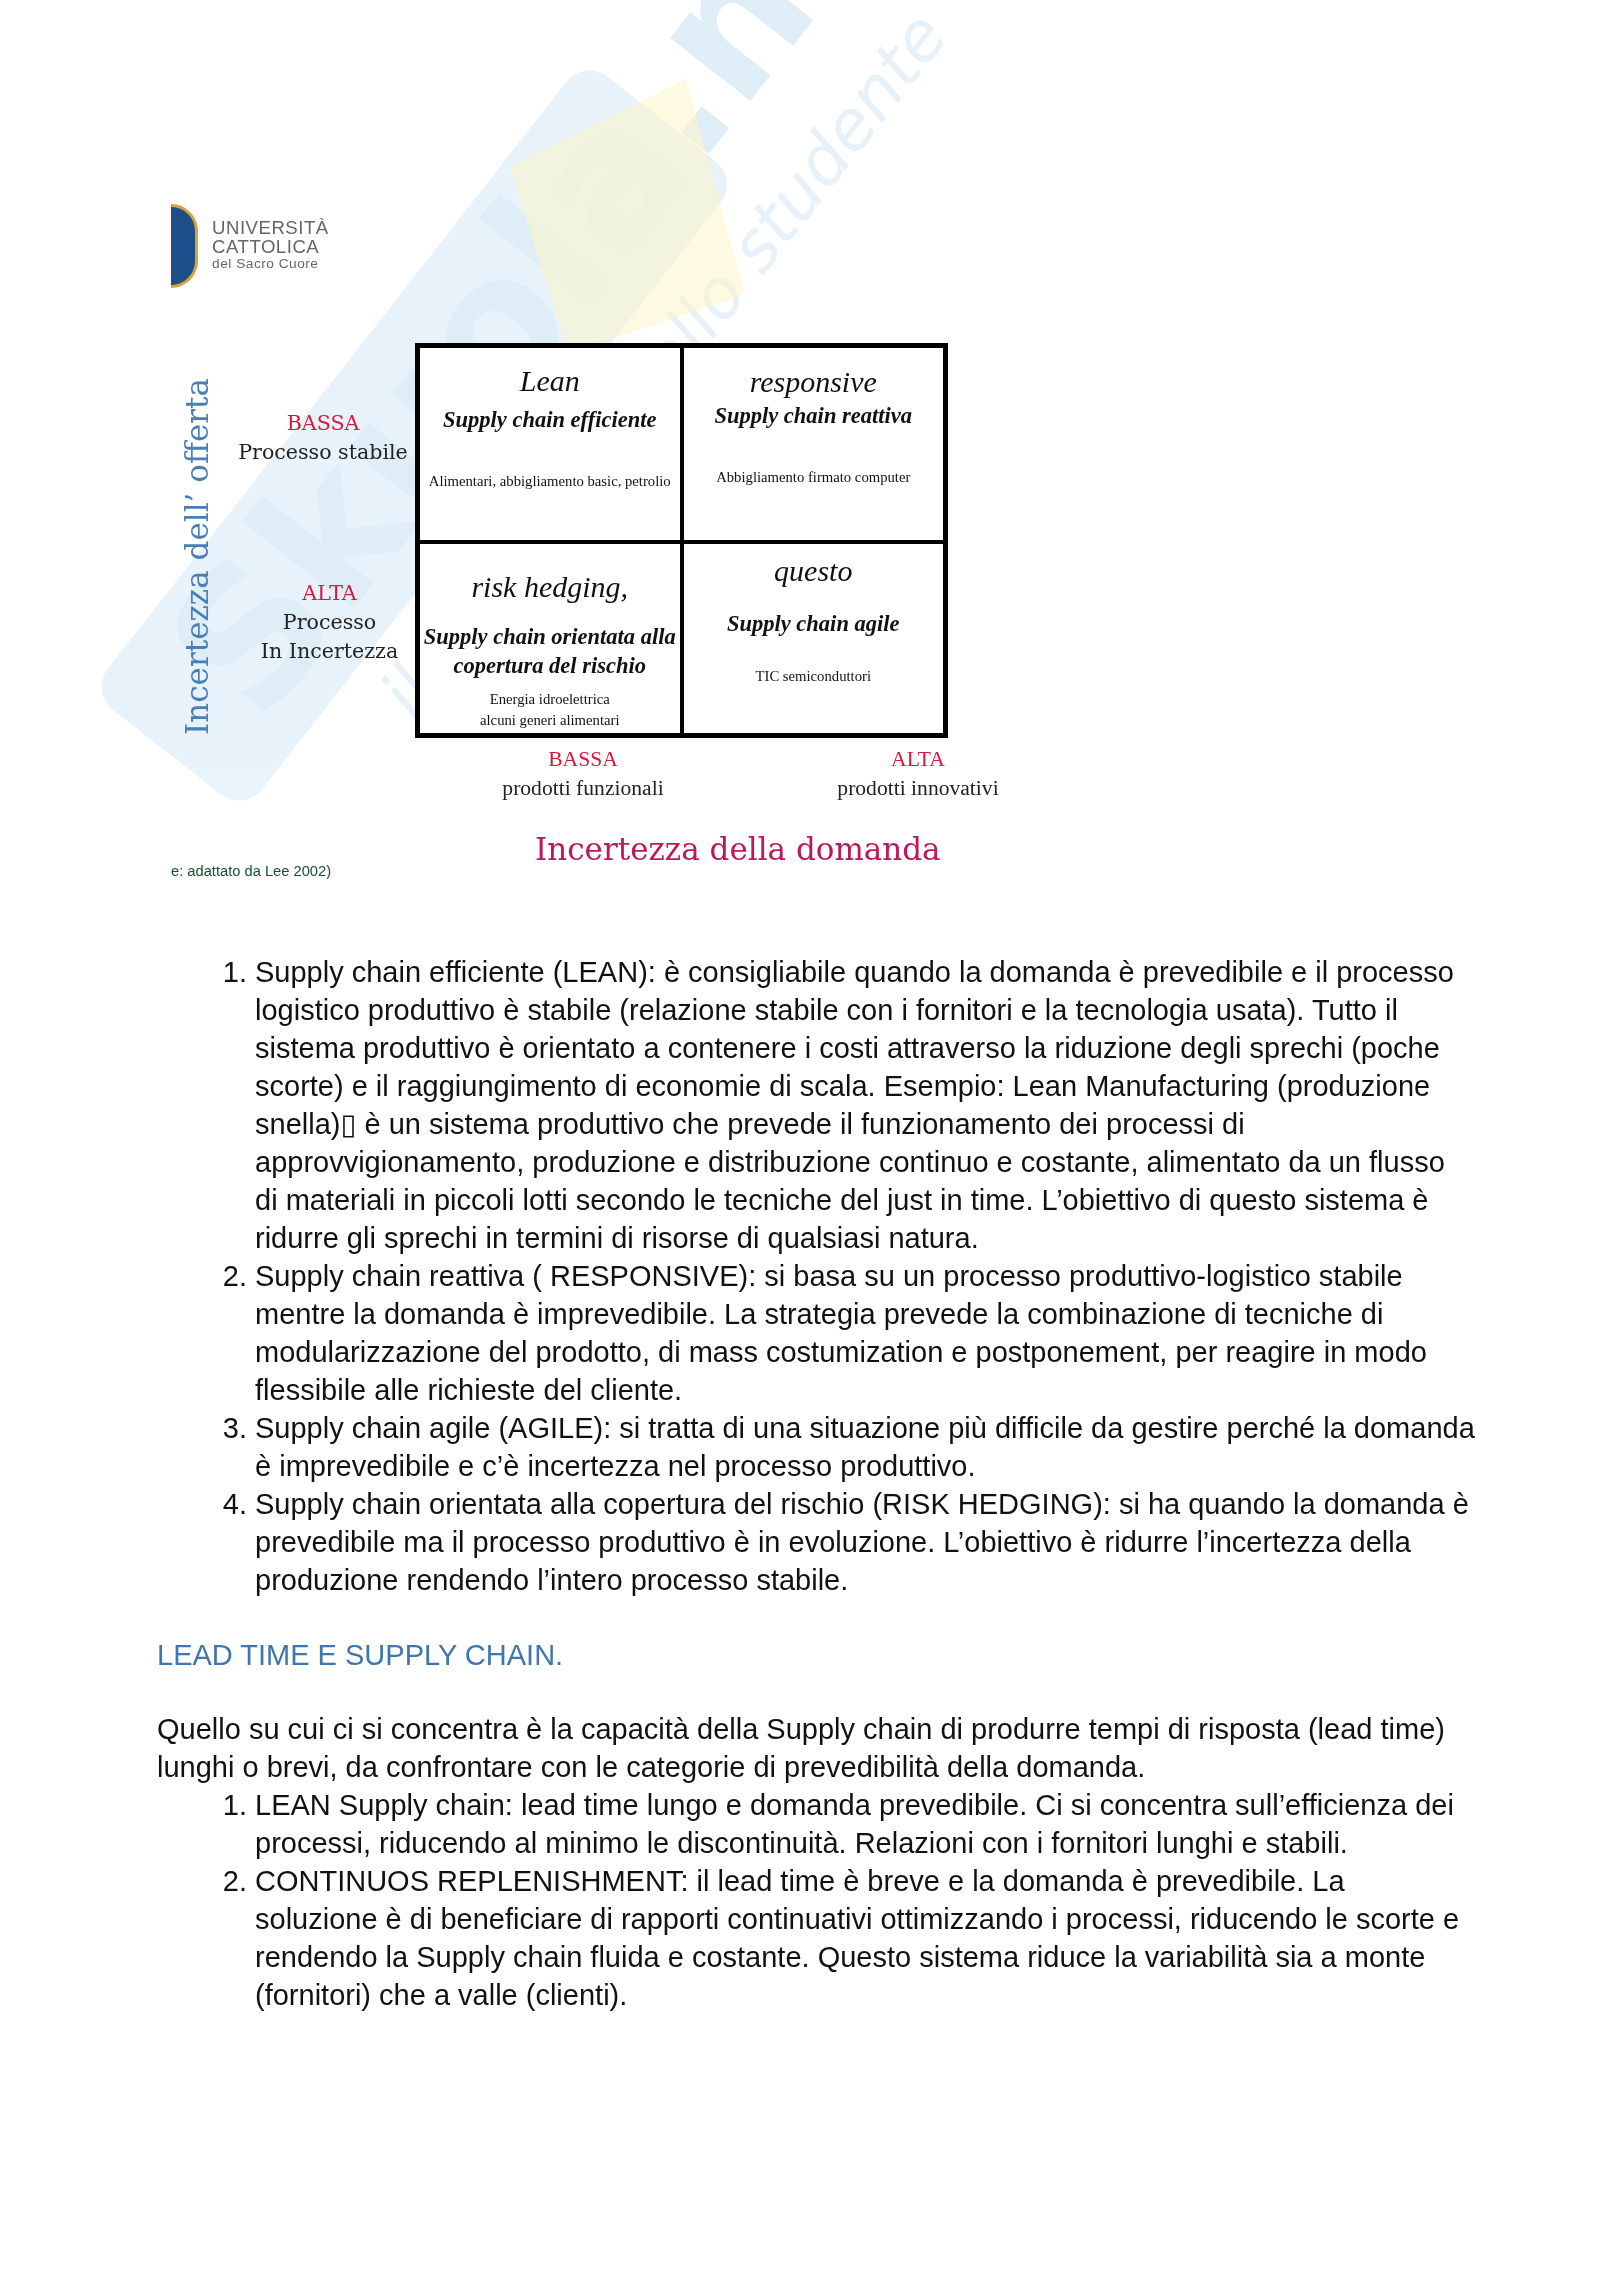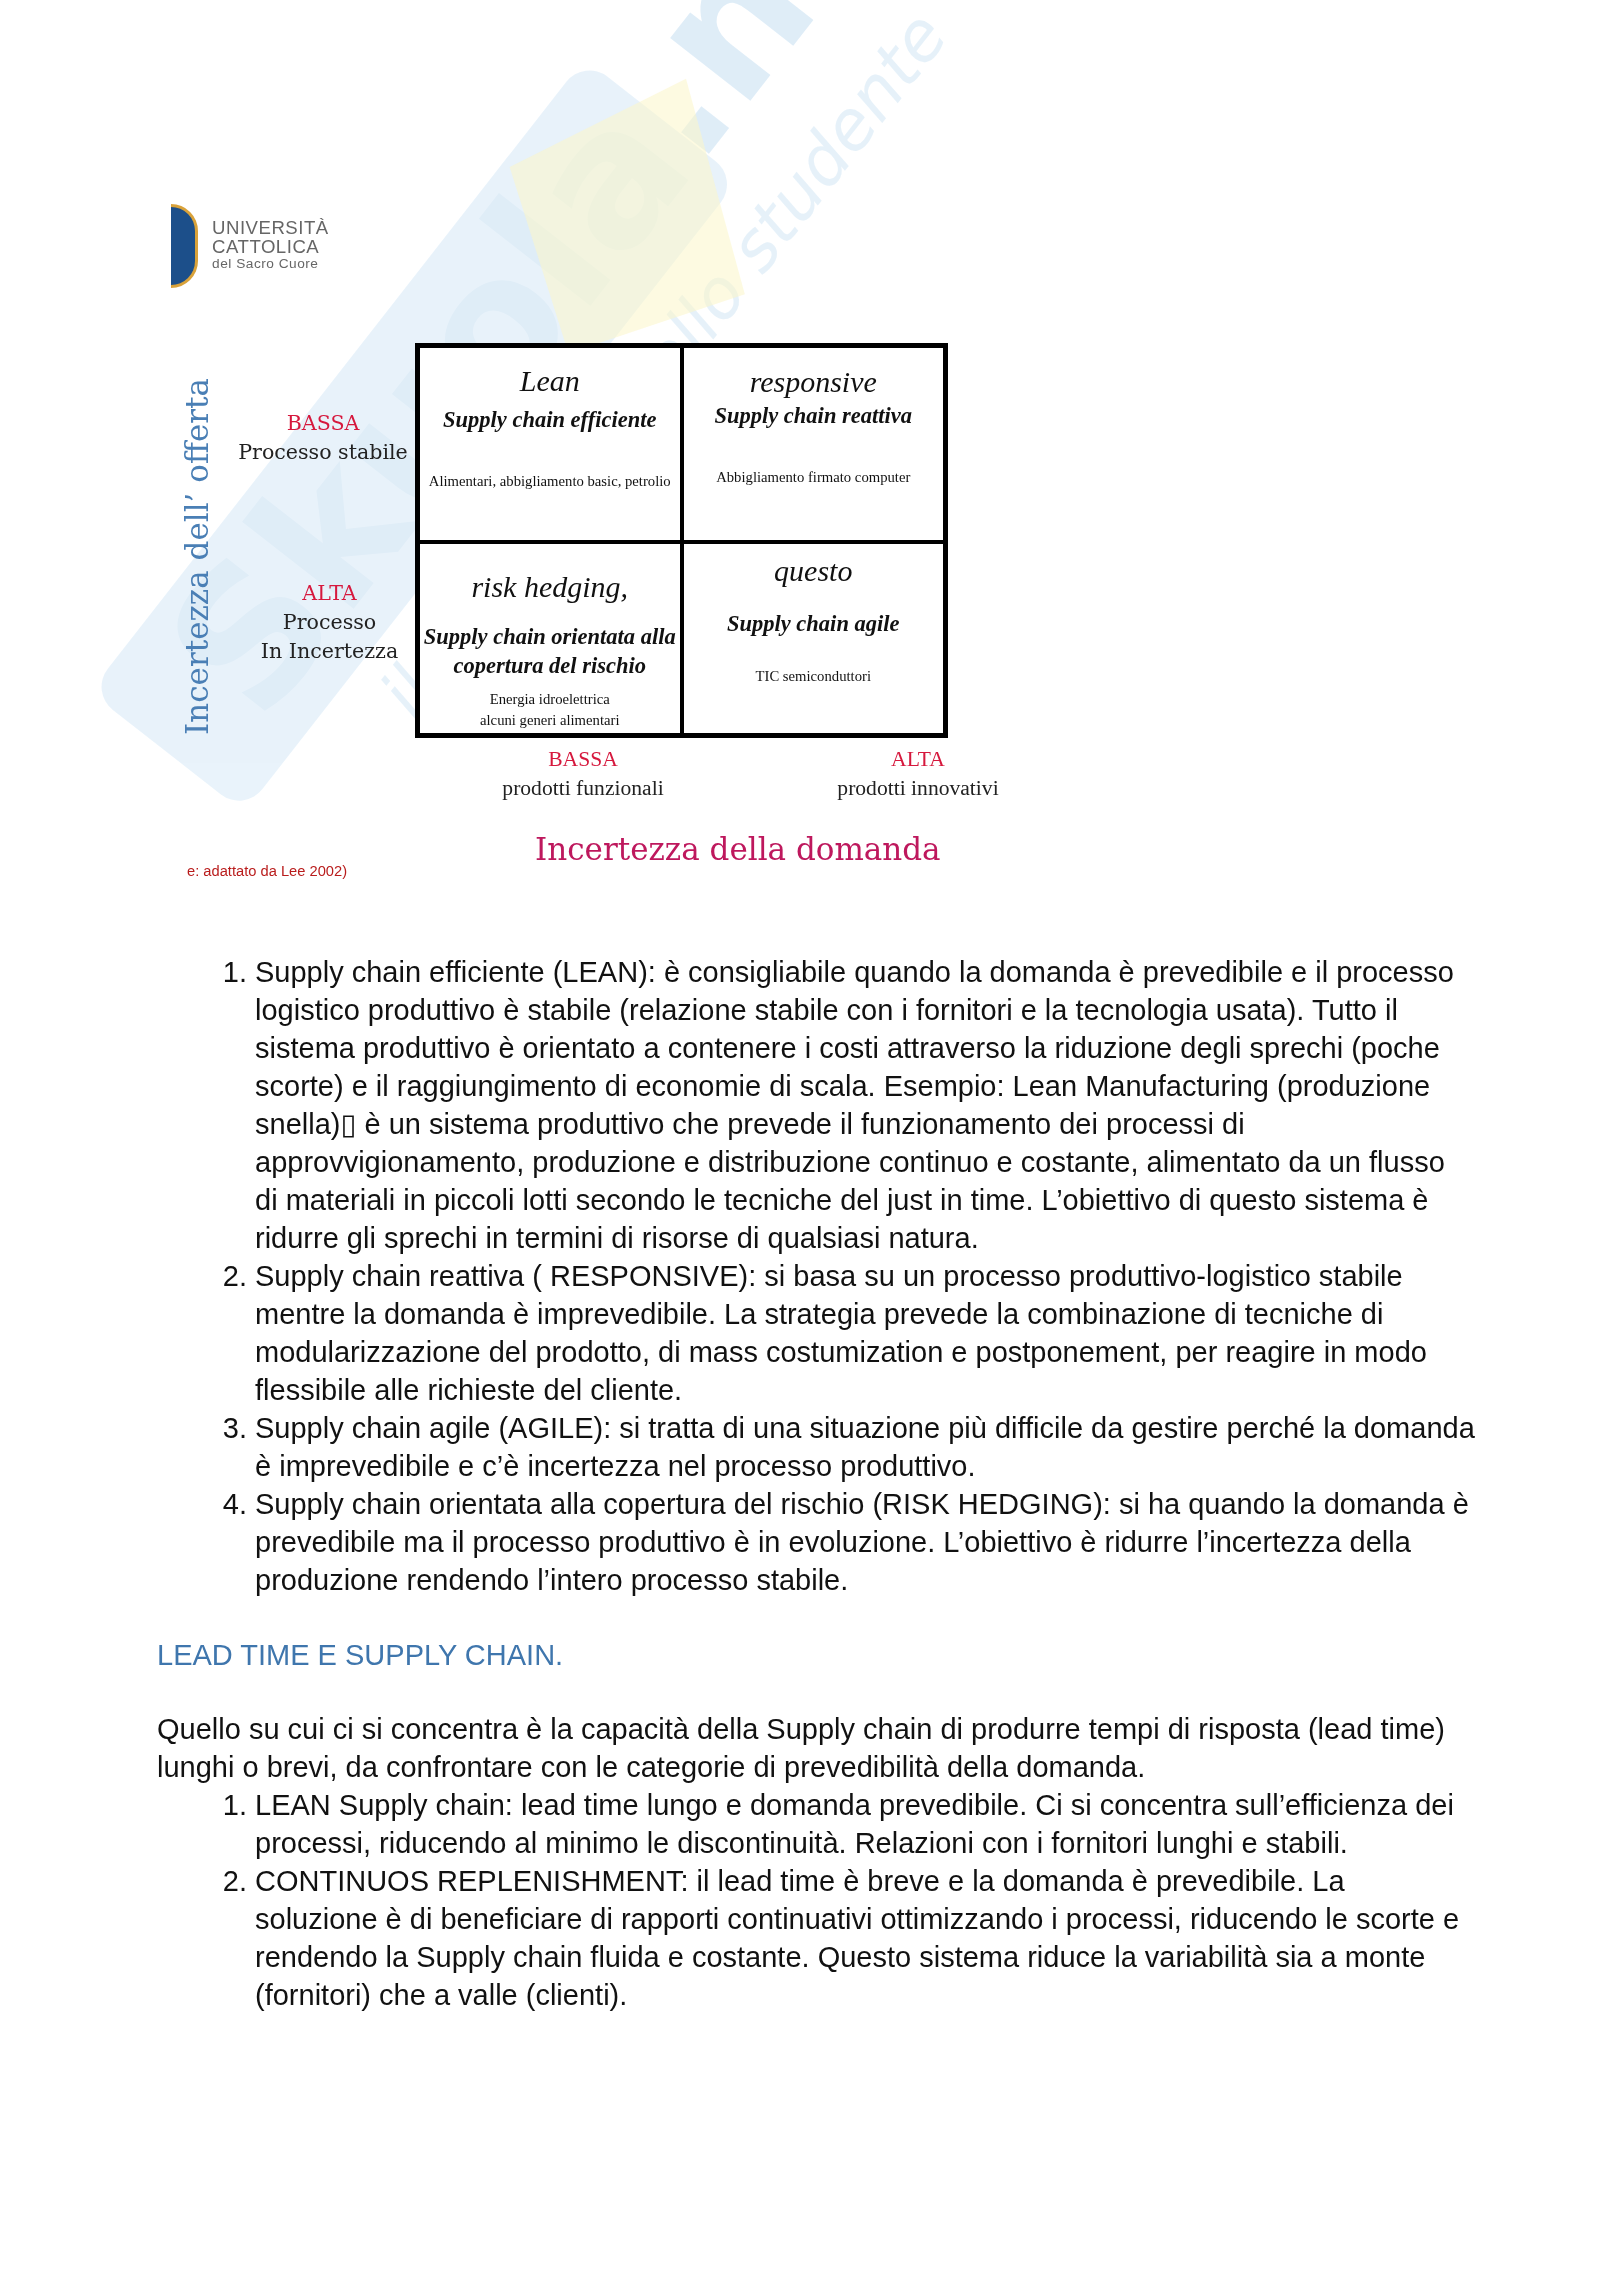--- a/index.html
+++ b/index.html
@@ -26,21 +26,21 @@
   .cell { border:2px solid #000; text-align:center; font-family:"Liberation Serif", serif; position:relative; }
   .cell .strategy { font-style:italic; font-size:30px; margin-top:15.7px; }
   .cell .sctype { font-style:italic; font-weight:bold; font-size:22.5px; margin-top:7.8px; line-height:29px; }
   .cell .examples { font-size:14.7px; margin-top:37px; line-height:20.6px; }
   .cell.bottom .strategy { margin-top:26px; }
   .cell.bottom .sctype { margin-top:17.6px; }
   .cell.bottom .examples { margin-top:13.7px; }
 
   .col-label { position:absolute; text-align:center; font-family:"Liberation Serif", serif; font-size:21.6px; line-height:29px; color:#222; width:294px; }
   .x-axis { position:absolute; left:519px; top:831px; font-family:"DejaVu Serif", serif; font-size:31px; color:#be185d; }
-  .source { position:absolute; left:155px; top:863px; font-size:14.7px; color:#b91c1c;margin-left:16px; }
+  .source { position:absolute; left:155px; top:863px; font-size:14.7px; color:#14532d; }
 
   .text { position:absolute; left:157px; top:953px; width:1318px; z-index:1; font-size:29px; line-height:38px; color:#111; }
   ol { margin:0; padding-left:98px; }
   ol li { padding-left:0; }
   .heading { color:#3f76ad; font-size:29px; margin:37px 0 36px 0; }
   p { margin:0; }
   ol.sub { padding-left:98px; }
 </style>
 </head>
 <body>

